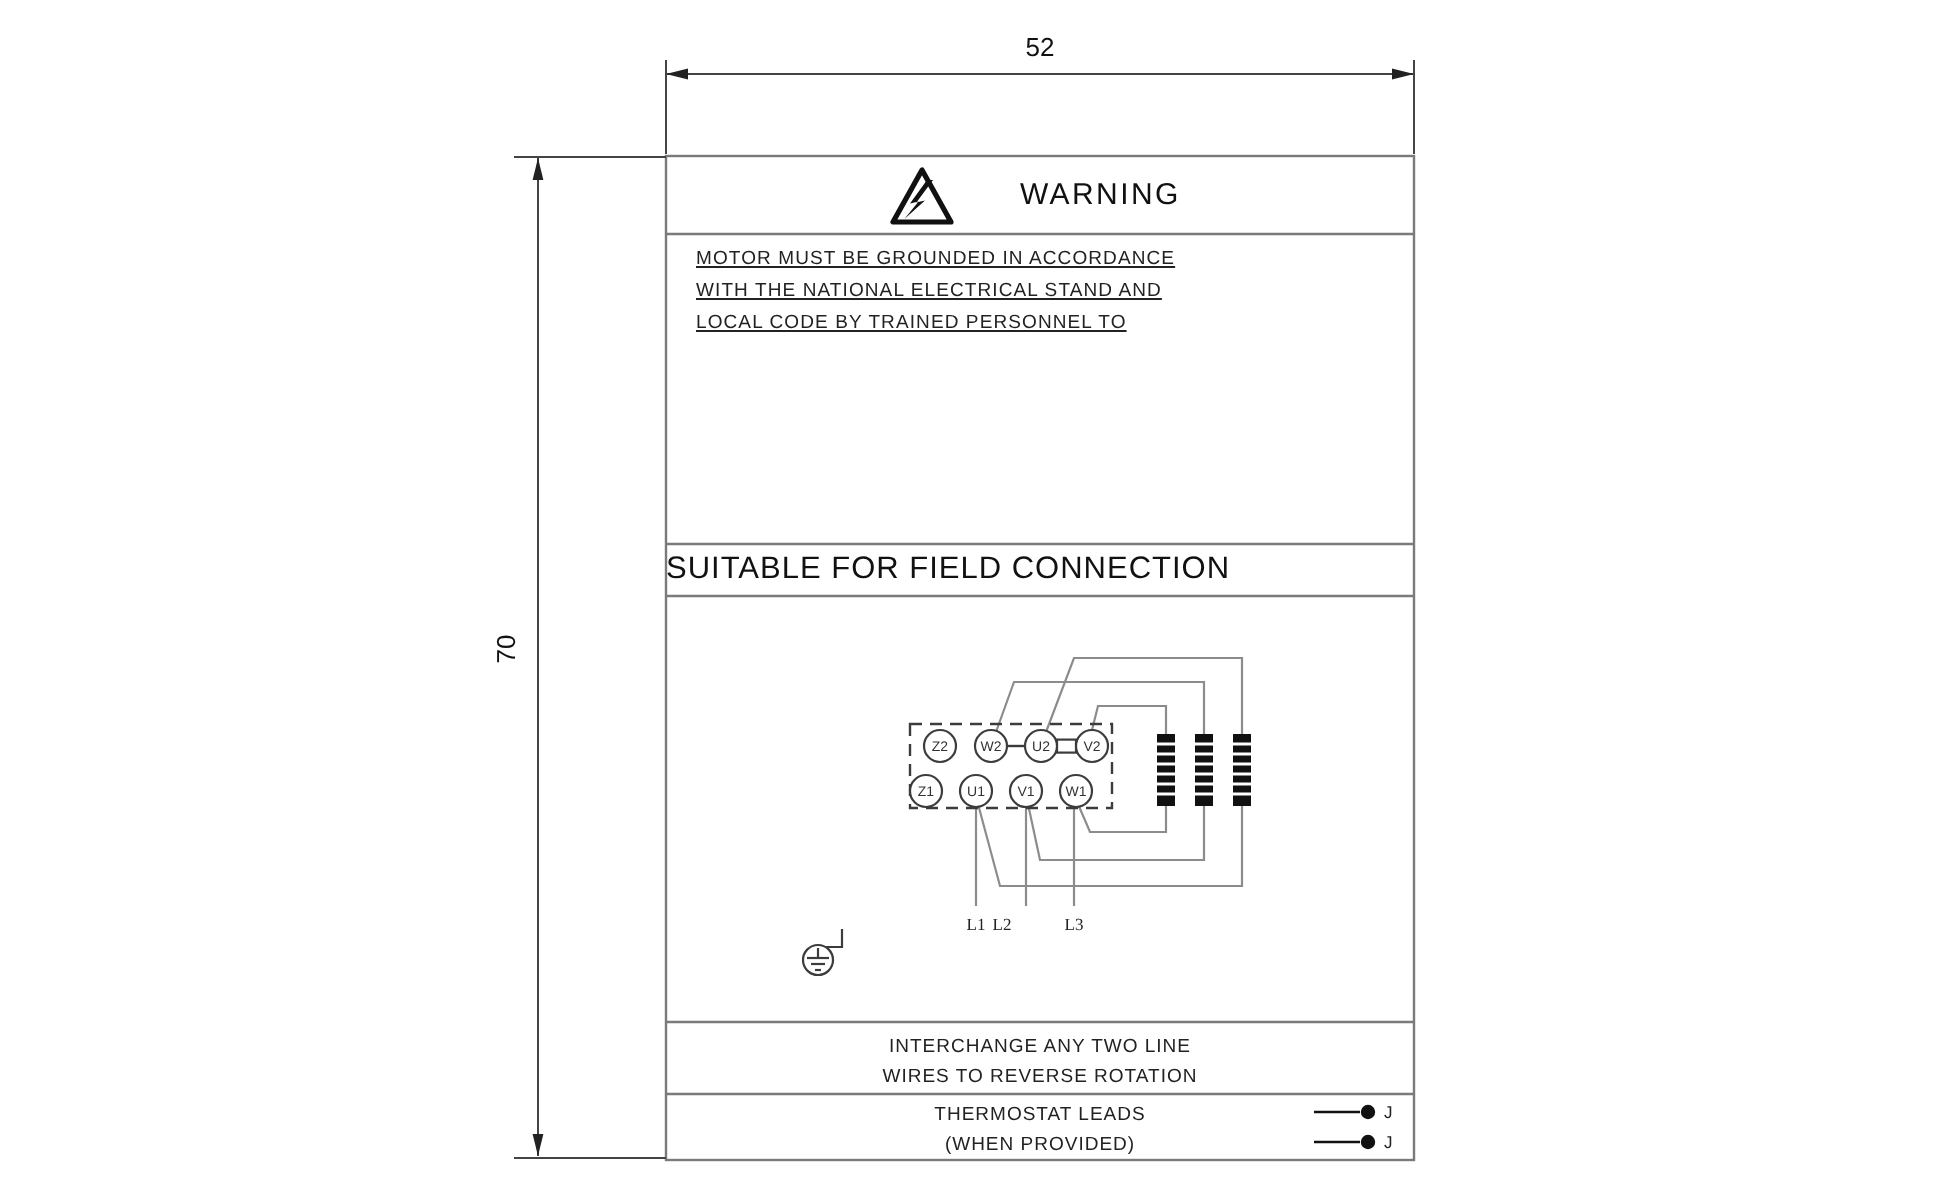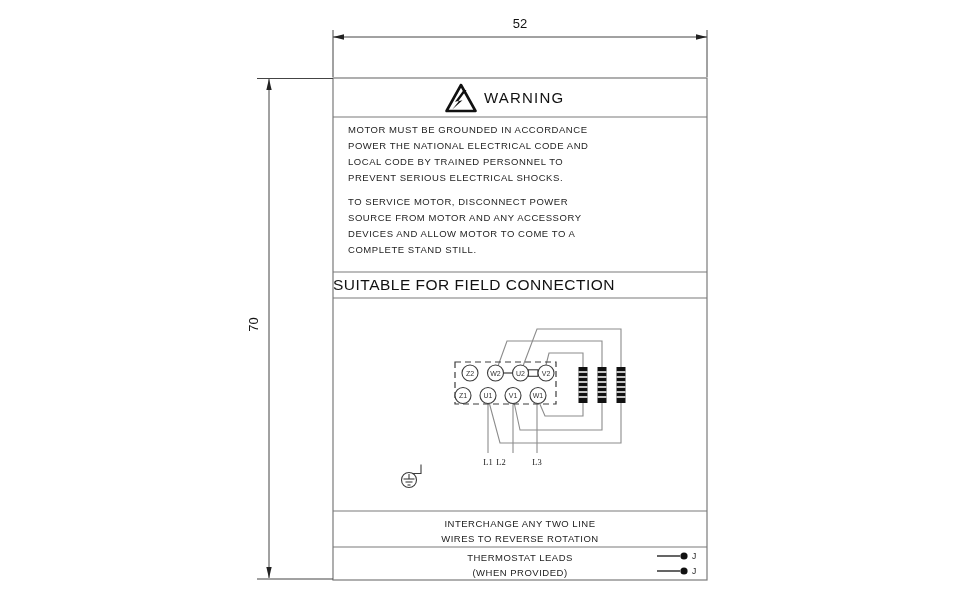--- a/index.html
+++ b/index.html
@@ -4,21 +4,21 @@
 <style>
   html,body{margin:0;padding:0;background:#ffffff;}
   .canvas{
     position:relative;width:976px;height:600px;background:#ffffff;overflow:hidden;
     font-family:"Liberation Sans", sans-serif;color:#1f1f1f;
   }
   .abs{position:absolute;}
   .txt{white-space:pre;color:#1f1f1f;}
   .dim-label{font-size:13px;color:#111;}
   .warn-title{font-size:15px;letter-spacing:1.2px;color:#111;}
-  .body-line{font-size:9.5px;letter-spacing:0.55px;line-height:16px;color:#222;}
+  .body-line{font-size:9.5px;letter-spacing:0.55px;line-height:16px;color:#222;text-decoration:underline;}
   .band-title{font-size:15.5px;letter-spacing:0.5px;color:#111;width:374px;}
   .center-block{text-align:center;width:374px;}
   .note-line{font-size:9.5px;letter-spacing:0.5px;line-height:15px;color:#222;}
   .l-label{font-size:8.5px;color:#222;width:14px;text-align:center;font-family:Liberation Serif, serif;}
   .j-label{font-size:8.5px;color:#222;}
   .rot{transform:rotate(-90deg);transform-origin:center center;width:30px;text-align:center;}
   svg text{font-family:"Liberation Sans", sans-serif;}
 </style>
 </head>
 <body>
@@ -168,33 +168,26 @@
       <g>
         <line x1="657" y1="571" x2="680" y2="571"></line>
         <circle cx="684" cy="571" r="3.6" fill="#111" stroke="none"></circle>
       </g>
     </g>
   </svg>
 
   <div class="abs dim-label center-block" style="left:333px;top:16px">52</div>
   <div class="abs dim-label rot" style="left:238px;top:317px">70</div>
 
-  <div class="abs warn-title" style="left:484px;top:89px">WARNING</div>
+  <div class="abs warn-title" style="left:510px;top:89px">WARNING</div>
 
   <div class="abs" style="left:348px;top:122px">
     <div class="body-line txt">MOTOR MUST BE GROUNDED IN ACCORDANCE</div>
-    <div class="body-line txt">POWER THE NATIONAL ELECTRICAL CODE AND</div>
+    <div class="body-line txt">WITH THE NATIONAL ELECTRICAL STAND AND</div>
     <div class="body-line txt">LOCAL CODE BY TRAINED PERSONNEL TO</div>
-    <div class="body-line txt">PREVENT SERIOUS ELECTRICAL SHOCKS.</div>
-  </div>
-  <div class="abs" style="left:348px;top:194px">
-    <div class="body-line txt">TO SERVICE MOTOR, DISCONNECT POWER</div>
-    <div class="body-line txt">SOURCE FROM MOTOR AND ANY ACCESSORY</div>
-    <div class="body-line txt">DEVICES AND ALLOW MOTOR TO COME TO A</div>
-    <div class="body-line txt">COMPLETE STAND STILL.</div>
   </div>
 
   <div class="abs band-title" style="left:333px;top:276px">SUITABLE FOR FIELD CONNECTION</div>
 
   <div class="abs l-label" style="left:481px;top:457px">L1</div>
   <div class="abs l-label" style="left:494px;top:457px">L2</div>
   <div class="abs l-label" style="left:530px;top:457px">L3</div>
 
   <div class="abs center-block" style="left:333px;top:550px">
     <div class="note-line">THERMOSTAT LEADS</div>

